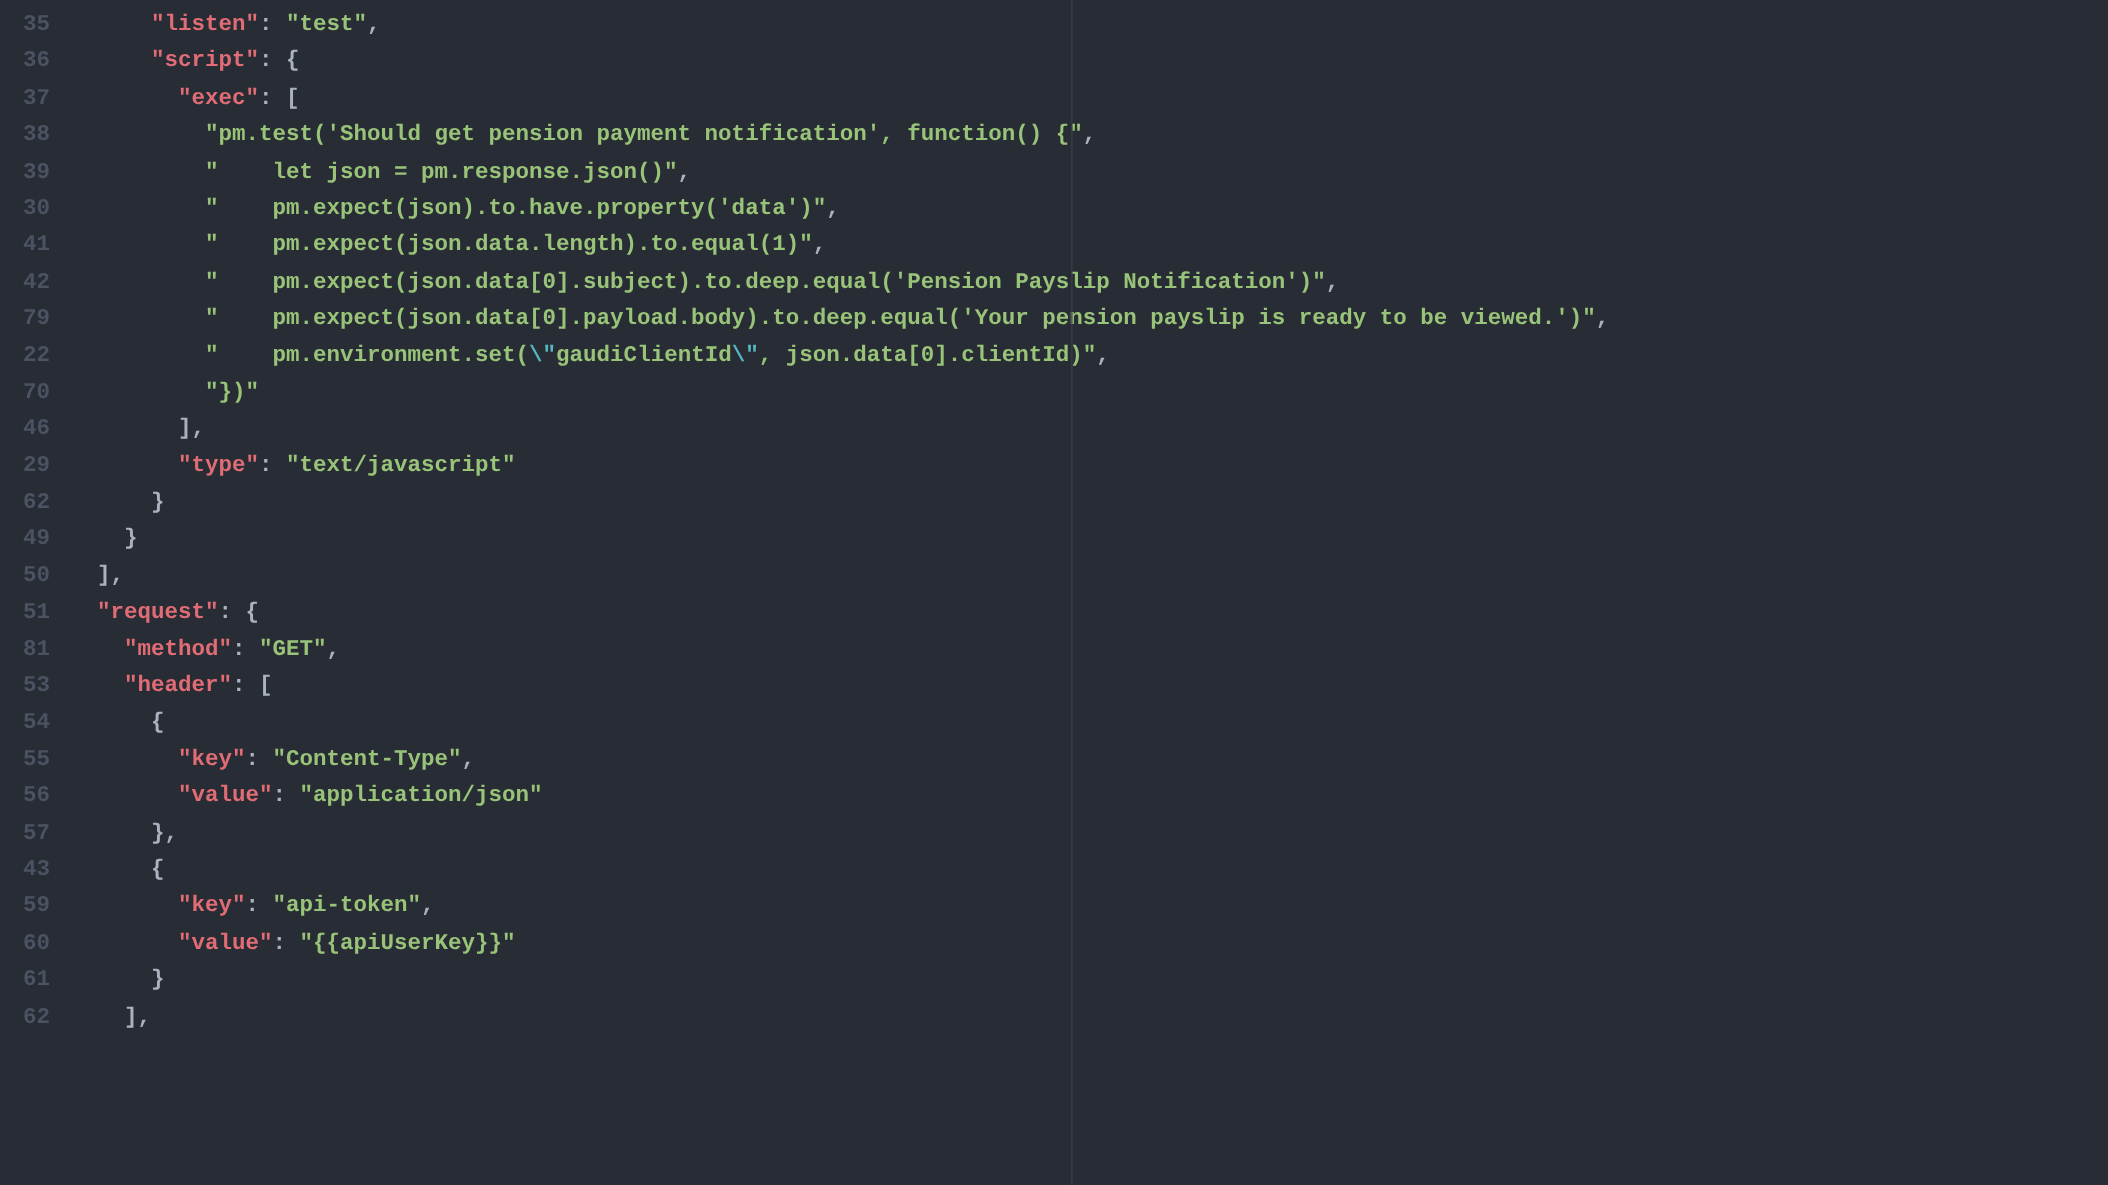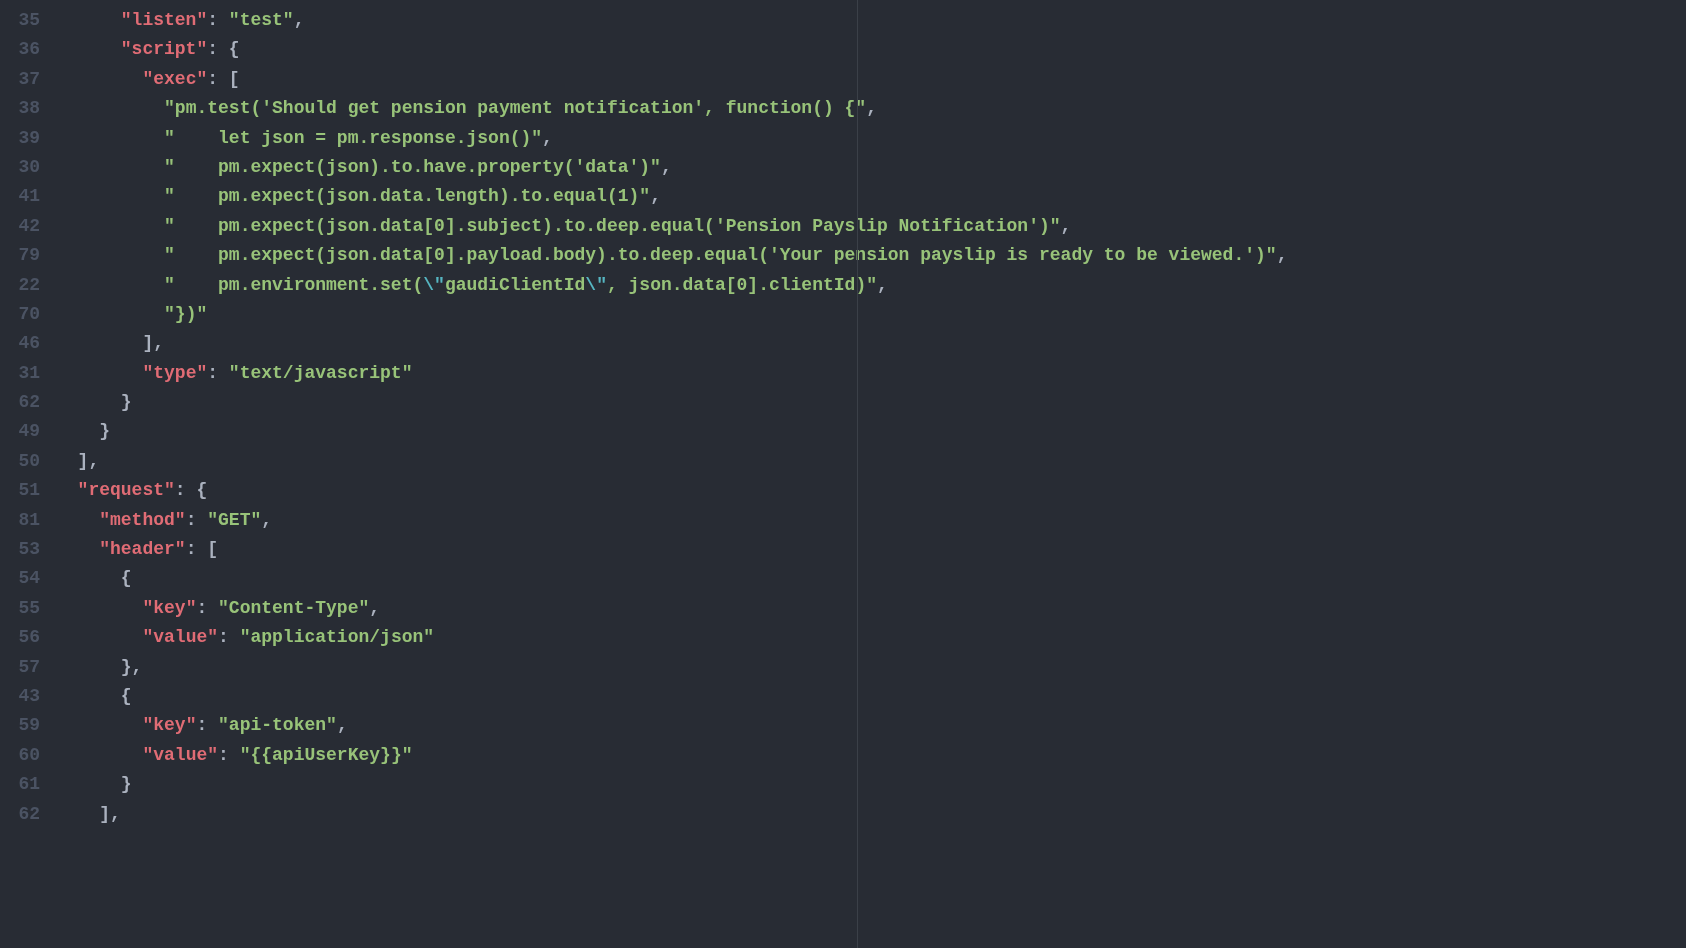--- a/index.html
+++ b/index.html
@@ -59,21 +59,21 @@
       <div>37</div>
       <div>38</div>
       <div>39</div>
       <div>30</div>
       <div>41</div>
       <div>42</div>
       <div>79</div>
       <div>22</div>
       <div>70</div>
       <div>46</div>
-      <div>31</div>
+      <div>29</div>
       <div>62</div>
       <div>49</div>
       <div>50</div>
       <div>51</div>
       <div>81</div>
       <div>53</div>
       <div>54</div>
       <div>55</div>
       <div>56</div>
       <div>57</div>

